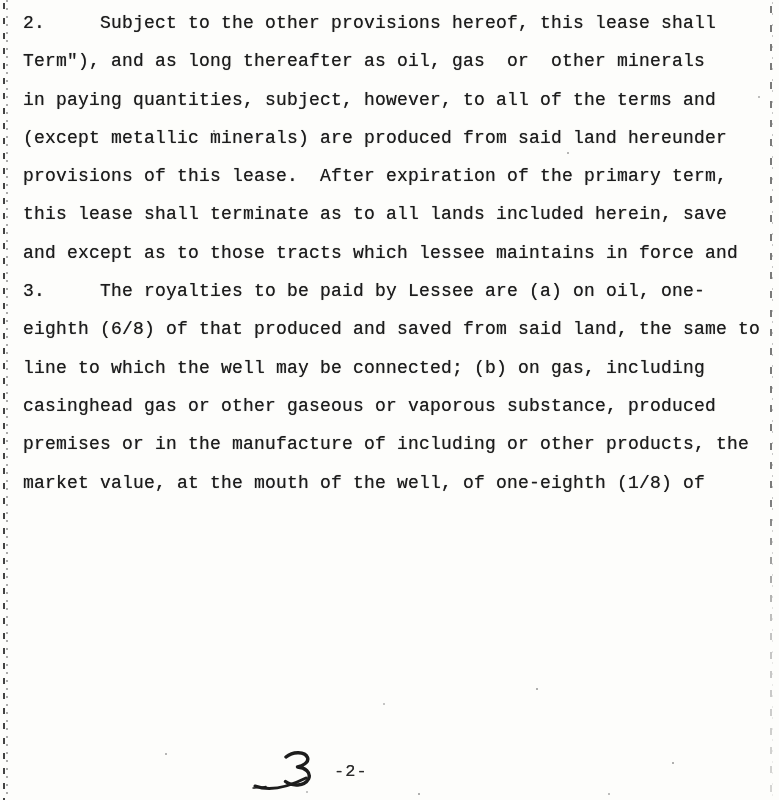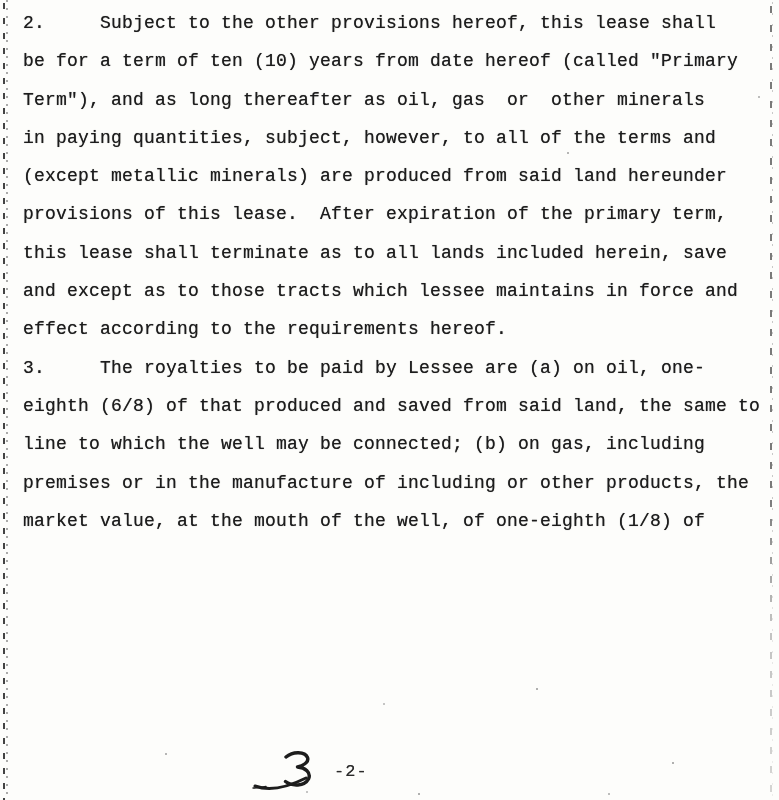--- a/index.html
+++ b/index.html
@@ -110,31 +110,30 @@
 
 <div class="paper">
 
   <div class="edge edge-left"></div>
   <div class="edge edge-right"></div>
 
   <div class="specks"></div>
 
   <div class="text-block">
       <div class="line">2.     Subject to the other provisions hereof, this lease shall</div>
-      <div class="line">be for a term of ten (10) years from date hereof (called "Primary</div>
       <div class="line">Term"), and as long thereafter as oil, gas  or  other minerals</div>
       <div class="line">in paying quantities, subject, however, to all of the terms and</div>
       <div class="line">(except metallic minerals) are produced from said land hereunder</div>
       <div class="line">provisions of this lease.  After expiration of the primary term,</div>
       <div class="line">this lease shall terminate as to all lands included herein, save</div>
       <div class="line">and except as to those tracts which lessee maintains in force and</div>
-      <div class="line">effect according to the requirements hereof.</div>
       <div class="line">3.     The royalties to be paid by Lessee are (a) on oil, one-</div>
       <div class="line">eighth (6/8) of that produced and saved from said land, the same to</div>
       <div class="line">line to which the well may be connected; (b) on gas, including</div>
+      <div class="line">casinghead gas or other gaseous or vaporous substance, produced</div>
       <div class="line">premises or in the manufacture of including or other products, the</div>
       <div class="line">market value, at the mouth of the well, of one-eighth (1/8) of</div>
     </div>
 
   <div class="footer">
     <svg class="handwritten" viewBox="0 0 72 42" fill="none">
 
       <path d="M3 36 C 16 41, 32 39, 54 28" stroke="#1d1d1d" stroke-width="3" stroke-linecap="round"></path>
       <path d="M1 38 C 6 38, 10 37.5, 14 36.5" stroke="#1d1d1d" stroke-width="1.4" stroke-linecap="round"></path>
 

